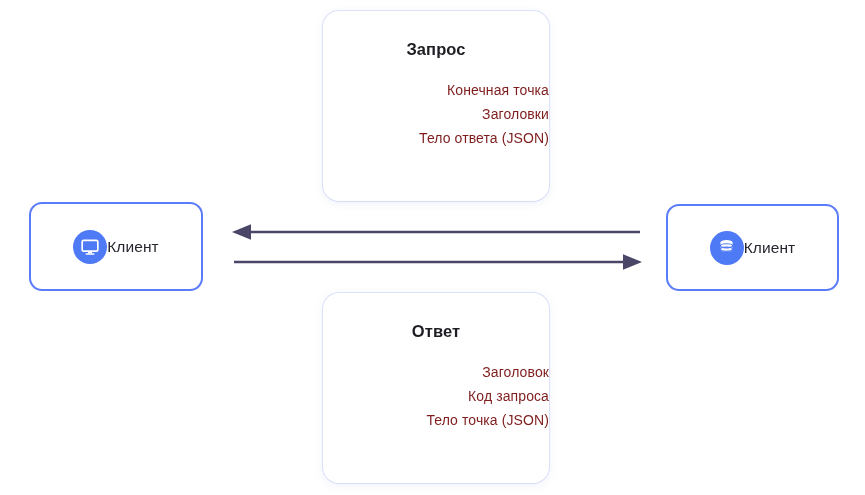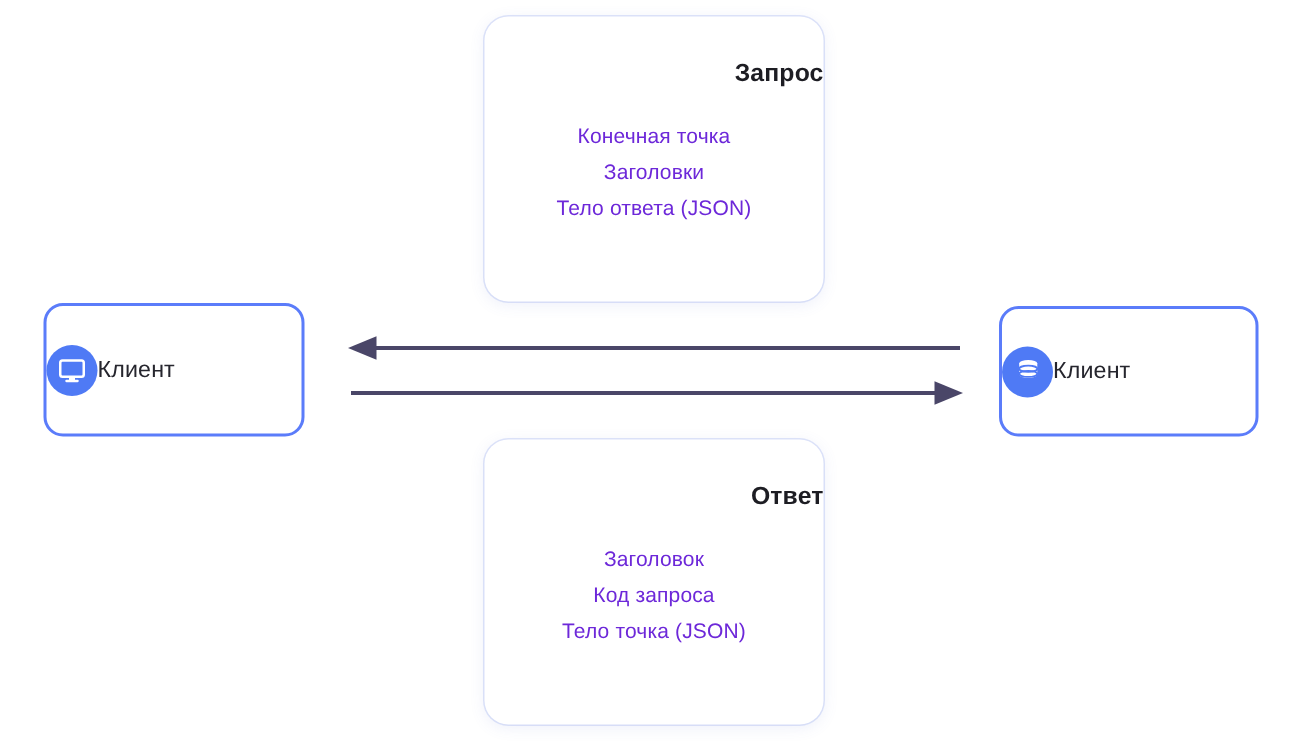--- a/index.html
+++ b/index.html
@@ -24,20 +24,21 @@
 
   
   .node {
     position: absolute;
     box-sizing: border-box;
     border: 2px solid #5b7cfa;
     border-radius: 13px;
     background: #ffffff;
     display: flex;
     align-items: center;
+    justify-content: center;
   }
   .node-client { left: 29px;  top: 202px; width: 174px; height: 89px; }
   .node-server { left: 666px; top: 204px; width: 173px; height: 87px; }
 
   .node-badge {
     width: 34px;
     height: 34px;
     border-radius: 50%;
     background: #4f7af5;
     display: flex;
@@ -69,33 +70,33 @@
   .card-request  { left: 323px; top: 11px;  width: 226px; height: 190px; }
   .card-response { left: 323px; top: 293px; width: 226px; height: 190px; }
 
   .card-title {
     font-size: 16.5px;
     font-weight: bold;
     color: #1d1d23;
     line-height: 1;
     margin: 0 0 24px 0;
     letter-spacing: 0.1px;
-    text-align: right;
   }
   .card-lines {
     display: flex;
     flex-direction: column;
     gap: 8px;
   }
   .card-line {
     font-size: 14px;
     line-height: 16px;
-    color: #6d28d9;
+    color: #7f1d1d;
     letter-spacing: 0.1px;
     white-space: nowrap;
+    text-align: right;
   }
 
   
   .arrow {
     position: absolute;
   }
   .arrow-response { left: 232px; top: 222px; }
   .arrow-request  { left: 232px; top: 252px; }
 </style>
 </head>

